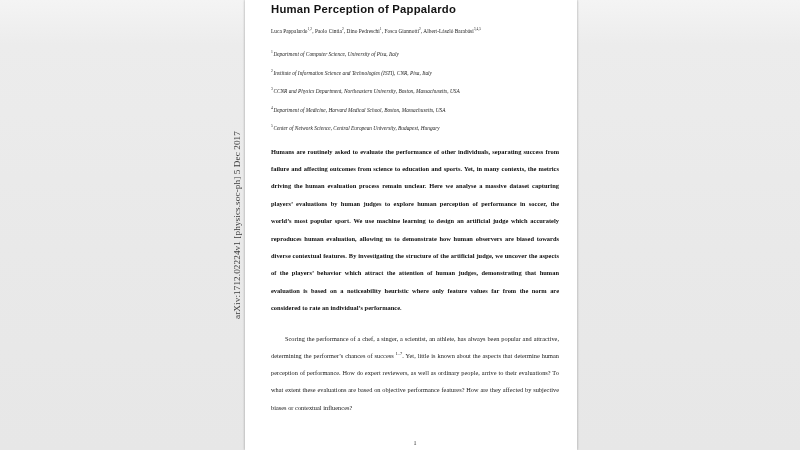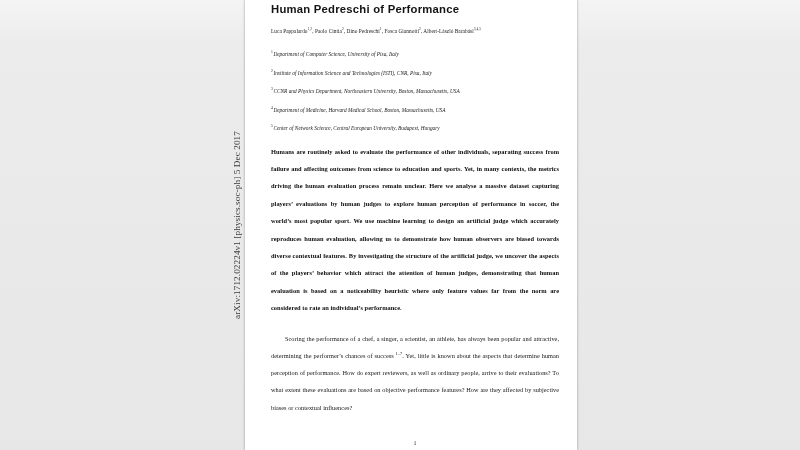--- a/index.html
+++ b/index.html
@@ -160,21 +160,21 @@
 
 <div class="arxiv-stamp-holder">
   <div class="arxiv-stamp">
     <span class="arxiv-text">arXiv:1712.02224v1  [physics.soc-ph]  5 Dec 2017</span>
   </div>
 </div>
 
 <div class="page-sheet">
   <div class="page-inner">
 
-    <h1 class="paper-title">Human Pedreschi of Performance</h1>
+    <h1 class="paper-title">Human Perception of Pappalardo</h1>
 
     <div class="author-line">
       <span><span>Luca Pappalardo</span><sup>1,2</sup></span>,
       <span><span>Paolo Cintia</span><sup>2</sup></span>,
       <span><span>Dino Pedreschi</span><sup>1</sup></span>,
       <span><span>Fosca Giannotti</span><sup>2</sup></span>,
       <span><span>Albert-László Barabási</span><sup>3,4,5</sup></span>
     </div>
 
     <div class="affiliations">

